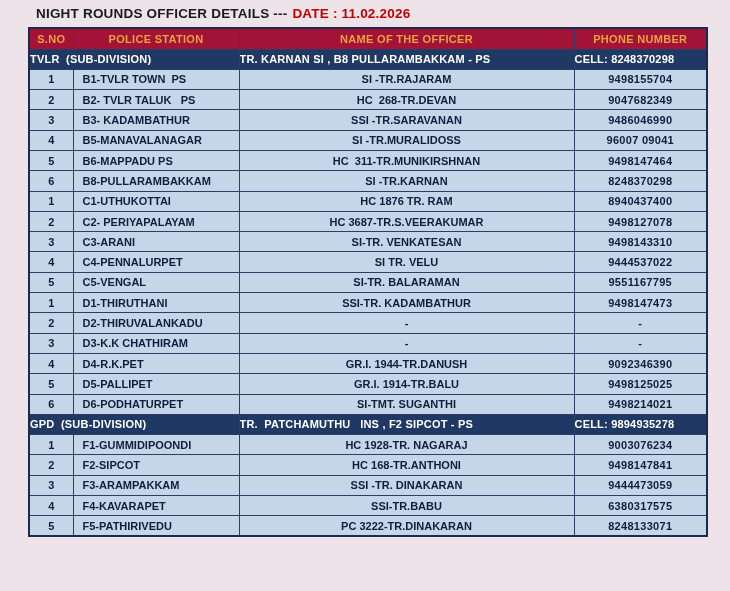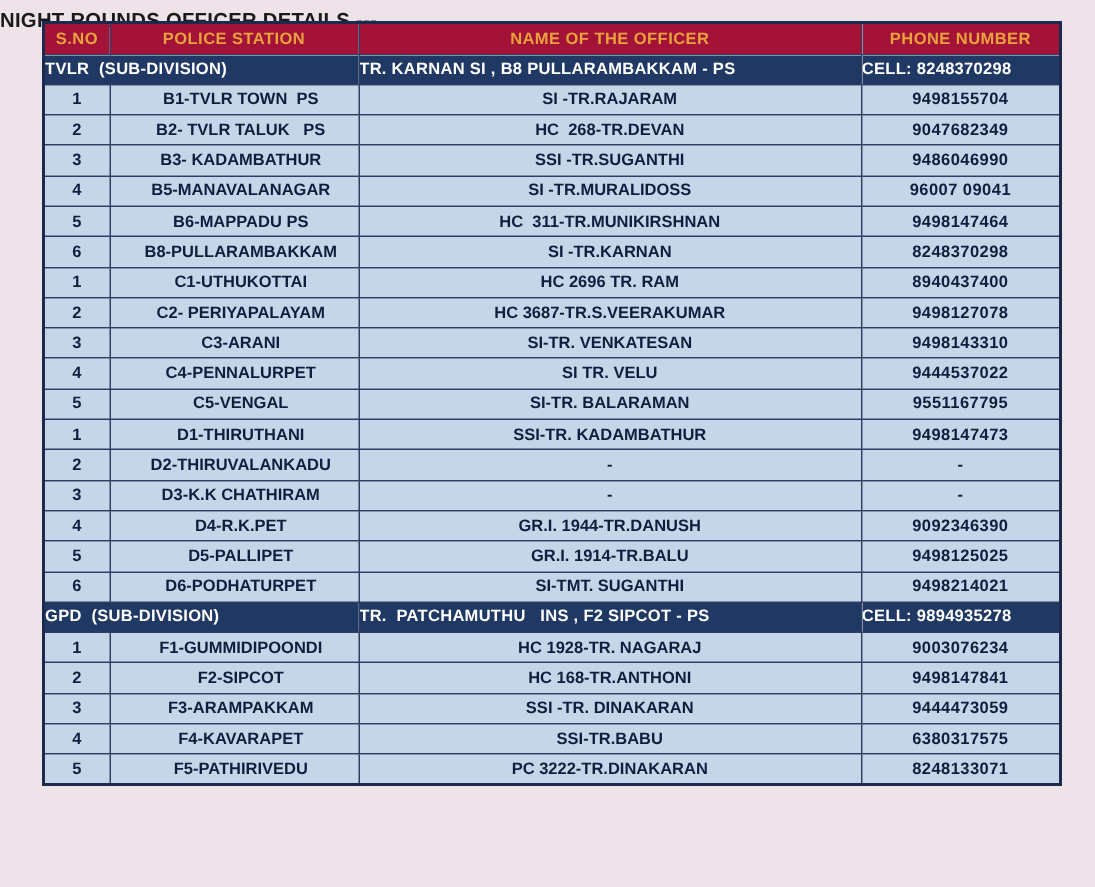--- a/index.html
+++ b/index.html
@@ -11,25 +11,25 @@
   }
   *{box-sizing:border-box;}
   html,body{margin:0;padding:0;}
   body{
     width:730px;height:591px;overflow:hidden;position:relative;
     background:var(--page-bg);
     font-family:"Liberation Sans",sans-serif;font-weight:700;
   }
   .title-bar{
     height:27px;display:flex;align-items:center;justify-content:flex-start;gap:5px;
-    font-size:13.5px;letter-spacing:.2px;white-space:pre;
+    font-size:13.5px;letter-spacing:.2px;white-space:pre;padding-left:36px;
   }
   .title-main{color:var(--title-text);}
   .title-date{color:var(--title-date-text);}
-  .table-wrap{position:absolute;top:14px;left:28px;width:606px;}
+  .table-wrap{position:absolute;top:27px;left:28px;width:606px;}
   table{
     border-collapse:collapse;width:100%;table-layout:fixed;
     border:2px solid var(--border-dark);
   }
   th,td{
     border:1px solid var(--border);
     overflow:hidden;white-space:pre;
     font-weight:700;font-size:11px;
     padding:0;
   }
@@ -38,28 +38,29 @@
     height:21px;letter-spacing:.3px;text-align:center;
   }
   tr.division td{
     background:var(--division-bg);color:var(--division-text);
     height:20.3px;letter-spacing:.2px;
   }
   tr.data td{
     background:var(--row-bg);color:var(--row-text);
     height:20.3px;text-align:center;
   }
-  tr.data td.station{text-align:center;padding-left:9px;}
+  tr.data td.station{text-align:left;padding-left:9px;}
   tr.data td.phone{letter-spacing:.3px;margin-top:23px;}
 </style>
 </head>
 <body>
 
 <div class="title-bar">
   <span class="title-main">NIGHT ROUNDS OFFICER DETAILS ---</span>
+  <span class="title-date">DATE : 11.02.2026</span>
 </div>
 
 <div class="table-wrap">
   <table>
     <colgroup>
       <col style="width:44px">
       <col style="width:166px">
       <col style="width:335px">
       <col style="width:133px">
     </colgroup>
@@ -85,21 +86,21 @@
         </tr>
         <tr class="data">
           <td class="sno">2</td>
           <td class="station">B2- TVLR TALUK   PS</td>
           <td>HC  268-TR.DEVAN</td>
           <td class="phone">9047682349</td>
         </tr>
         <tr class="data">
           <td class="sno">3</td>
           <td class="station">B3- KADAMBATHUR</td>
-          <td>SSI -TR.SUGANTHI</td>
+          <td>SSI -TR.SARAVANAN</td>
           <td class="phone">9486046990</td>
         </tr>
         <tr class="data">
           <td class="sno">4</td>
           <td class="station">B5-MANAVALANAGAR</td>
           <td>SI -TR.MURALIDOSS</td>
           <td class="phone">96007 09041</td>
         </tr>
         <tr class="data">
           <td class="sno">5</td>
@@ -109,21 +110,21 @@
         </tr>
         <tr class="data">
           <td class="sno">6</td>
           <td class="station">B8-PULLARAMBAKKAM</td>
           <td>SI -TR.KARNAN</td>
           <td class="phone">8248370298</td>
         </tr>
         <tr class="data">
           <td class="sno">1</td>
           <td class="station">C1-UTHUKOTTAI</td>
-          <td>HC 2696 TR. RAM</td>
+          <td>HC 1876 TR. RAM</td>
           <td class="phone">8940437400</td>
         </tr>
         <tr class="data">
           <td class="sno">2</td>
           <td class="station">C2- PERIYAPALAYAM</td>
           <td>HC 3687-TR.S.VEERAKUMAR</td>
           <td class="phone">9498127078</td>
         </tr>
         <tr class="data">
           <td class="sno">3</td>

